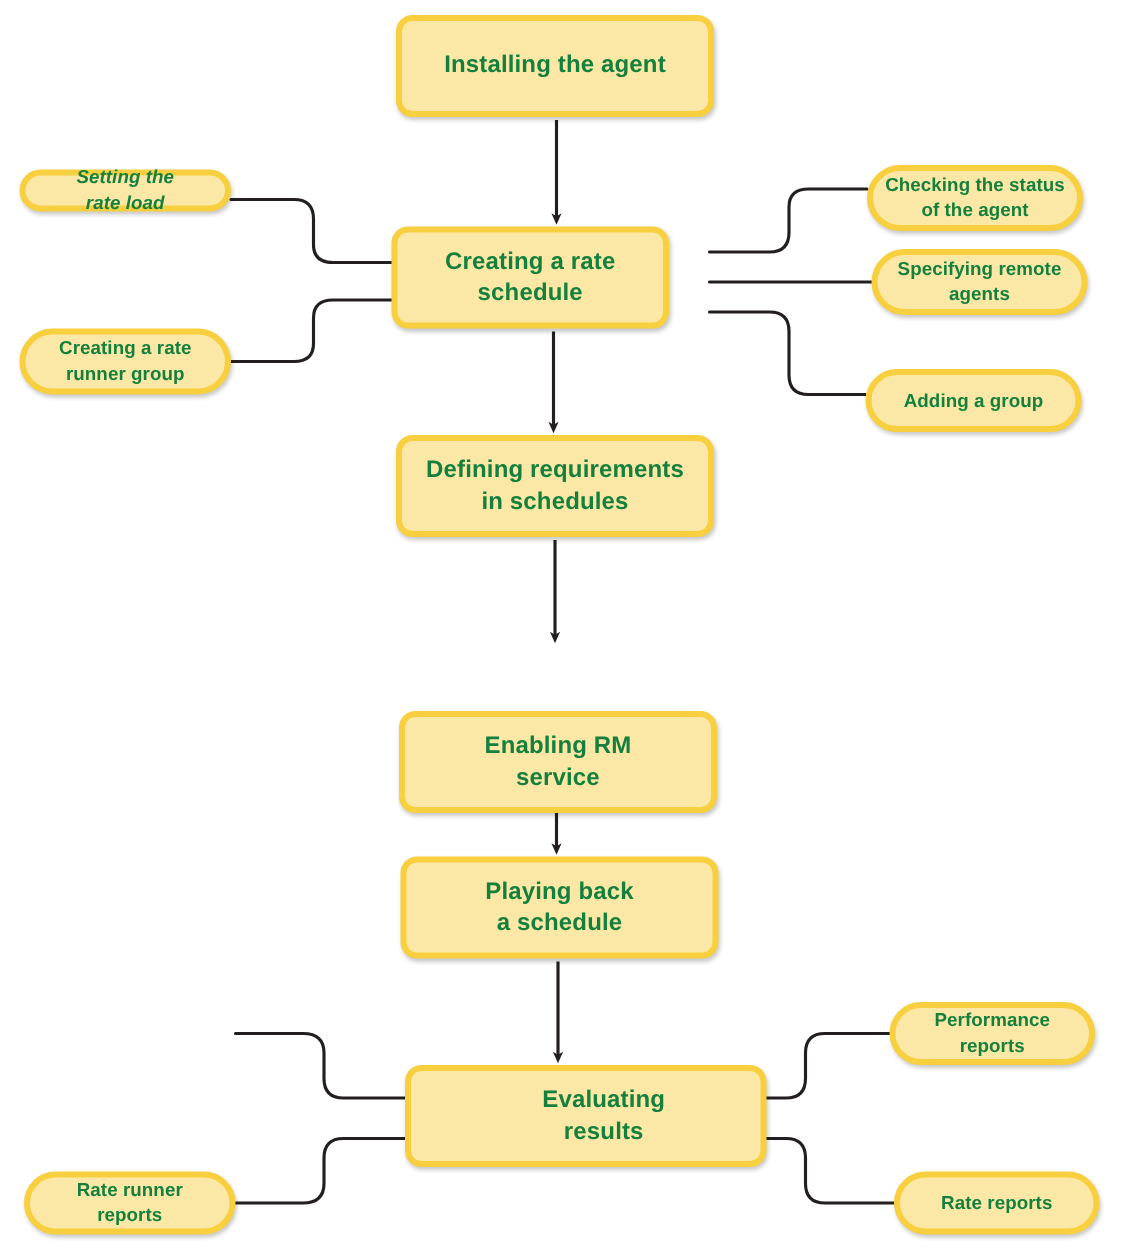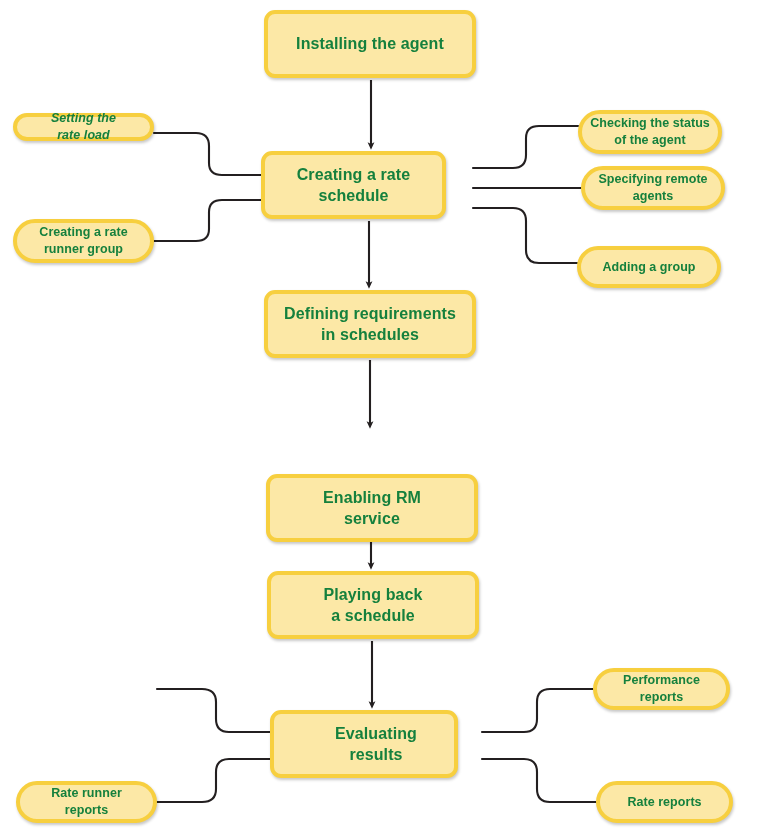--- a/index.html
+++ b/index.html
@@ -110,21 +110,21 @@
   <div class="node node-main" style="left:266px; top:430px; width:212px; height:68px;margin-top:44px;">
     <span class="node-label">Enabling RM
 service</span>
   </div>
 
   <div class="node node-main" style="left:267px; top:571px; width:212px; height:68px;align-items:center;">
     <span class="node-label">Playing back
 a schedule</span>
   </div>
 
-  <div class="node node-main" style="left:270px; top:710px; width:188px; height:68px;padding-left:24px;">
+  <div class="node node-main" style="left:270px; top:710px; width:241px; height:68px;padding-left:24px;">
     <span class="node-label">Evaluating
 results</span>
   </div>
 
   <div class="node node-pill" style="left:13px; top:113px; width:141px; height:28px;font-style:italic;">
     <span class="node-label">Setting the
 rate load</span>
   </div>
 
   <div class="node node-pill" style="left:13px; top:219px; width:141px; height:44px;">

